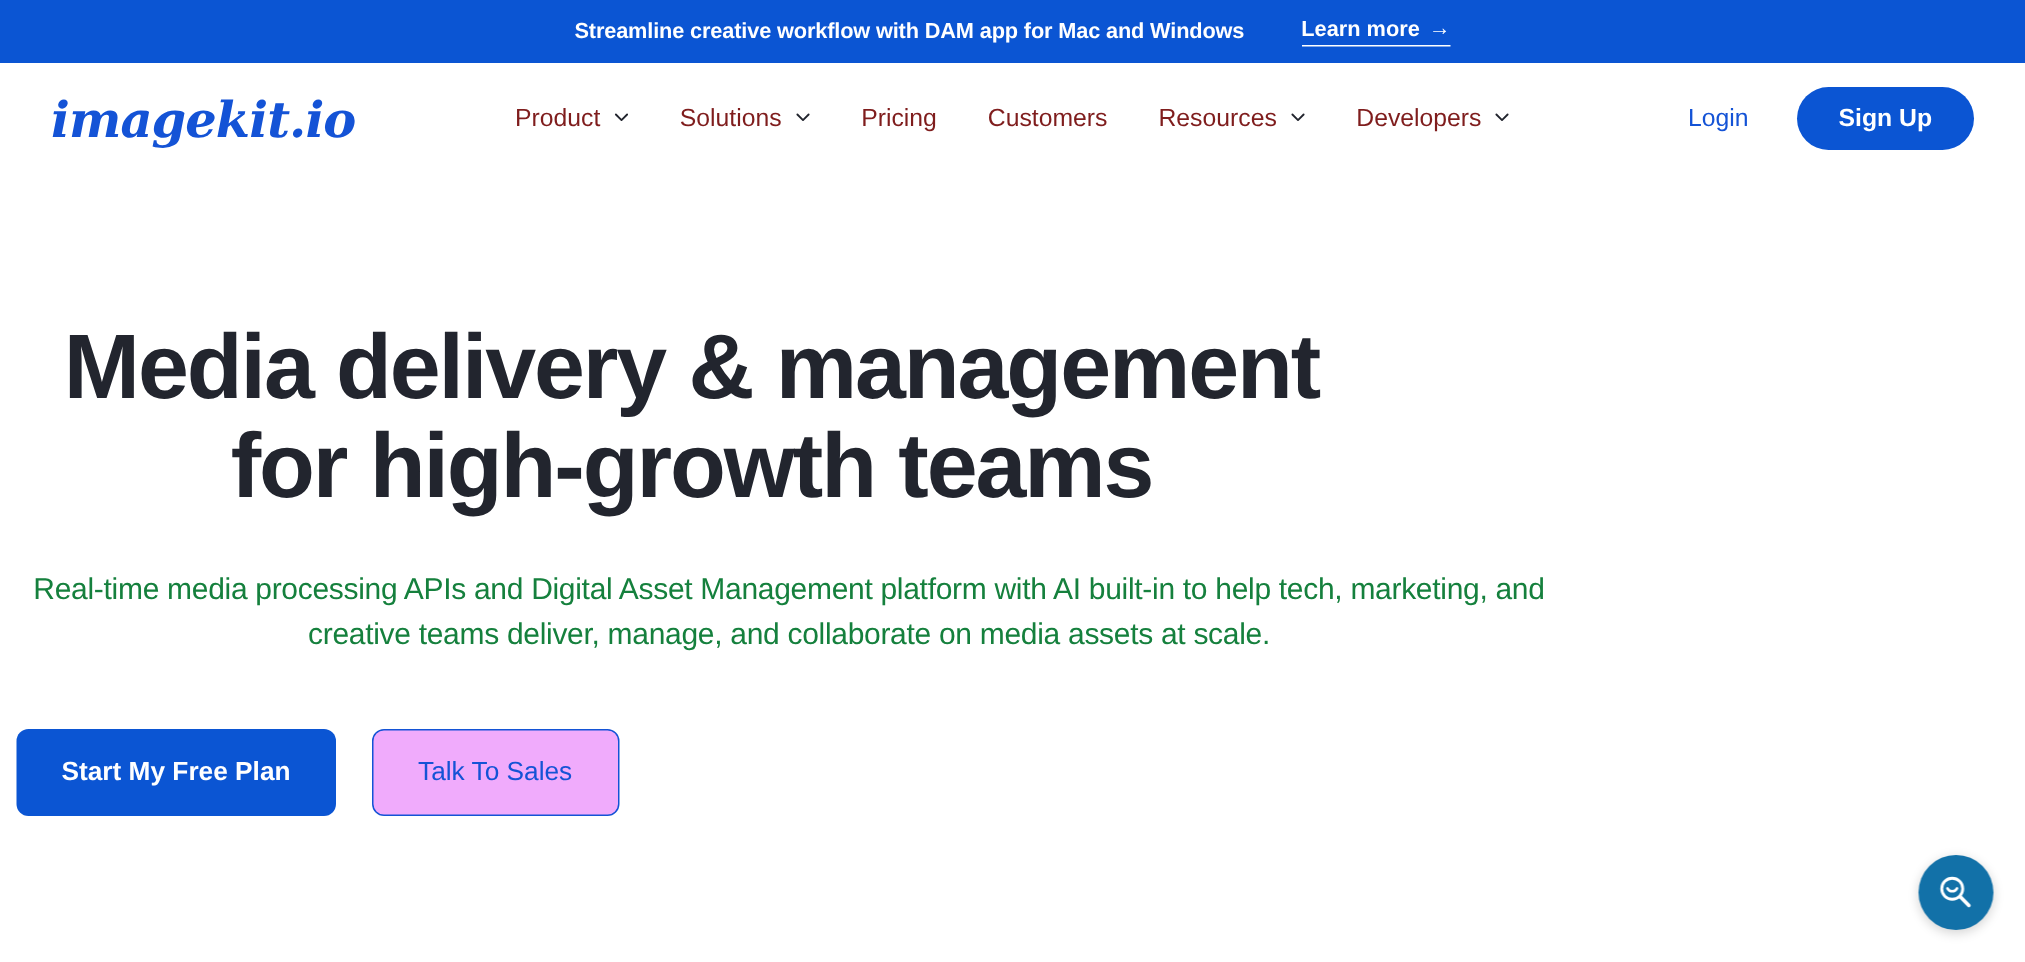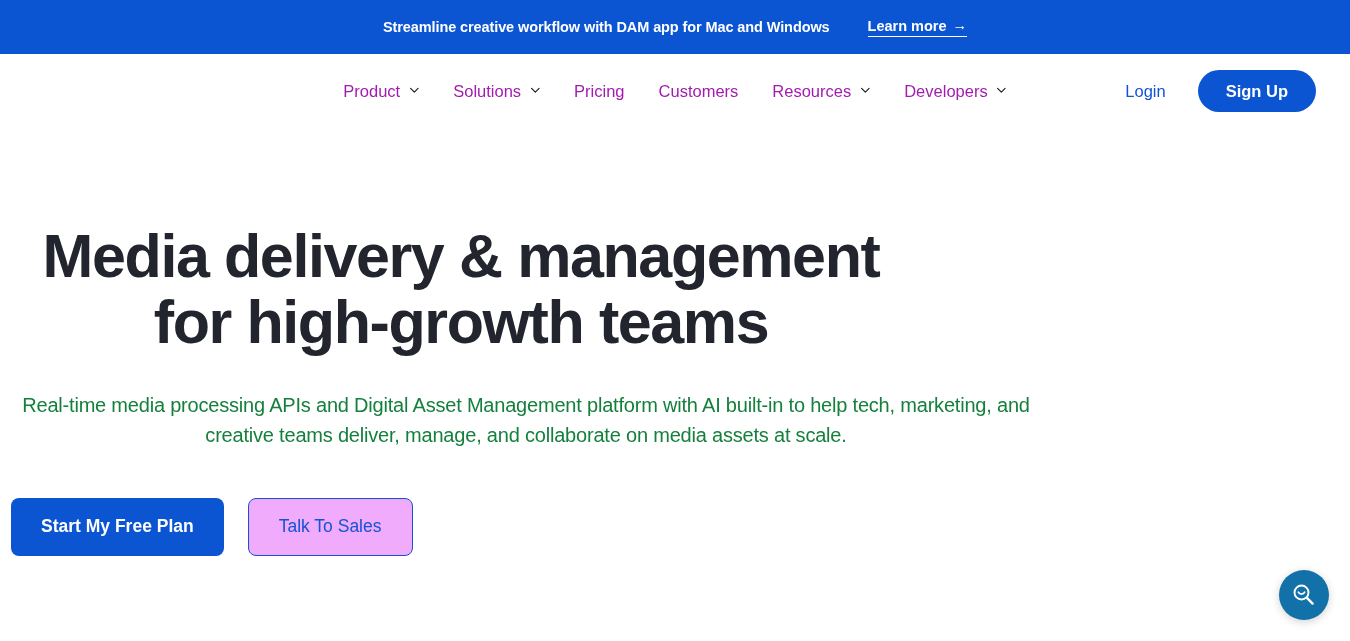--- a/index.html
+++ b/index.html
@@ -10,21 +10,21 @@
     height: 641px;
     overflow: hidden;
     background: #ffffff;
     font-family: "Liberation Sans", sans-serif;
     -webkit-font-smoothing: antialiased;
   }
 
   
   .announce-bar {
     width: 100%;
-    height: 54px;
+    height: 42px;
     background: #0b55d3;
     display: flex;
     align-items: center;
     justify-content: center;
     gap: 10px;
   }
   .announce-text {
     color: #ffffff;
     font-size: 14.5px;
     font-weight: 700;
@@ -75,21 +75,21 @@
     transform: translateX(-50%);
     display: flex;
     align-items: center;
     gap: 34px;
   }
   .nav-item {
     display: inline-flex;
     align-items: center;
     gap: 9px;
     font-size: 16.5px;
-    color: #a21caf;
+    color: #7f1d1d;
     cursor: pointer;
     white-space: nowrap;
     line-height: 1;
   }
   .chev {
     display: inline-block;
     width: 10px;
     height: 10px;
     position: relative;
     top: -1px;
@@ -208,20 +208,21 @@
 <div class="announce-bar">
   <span class="announce-text">Streamline creative workflow with DAM app for Mac and Windows</span>
   <a class="announce-link" href="#">
     <span>Learn more</span>
     <span class="arrow">→</span>
   </a>
 </div>
 
 <header class="site-header">
 
+  <div class="logo">imagekit.io</div>
 
   <nav class="main-nav">
 
     <div class="nav-item">
       <span>Product</span>
       <span class="chev">
         <svg width="10" height="10" viewBox="0 0 12 12">
             <path d="M1.5 4 L6 8.5 L10.5 4" fill="none" stroke="#22252e" stroke-width="1.5" stroke-linecap="round" stroke-linejoin="round"></path>
           </svg>
       </span>

